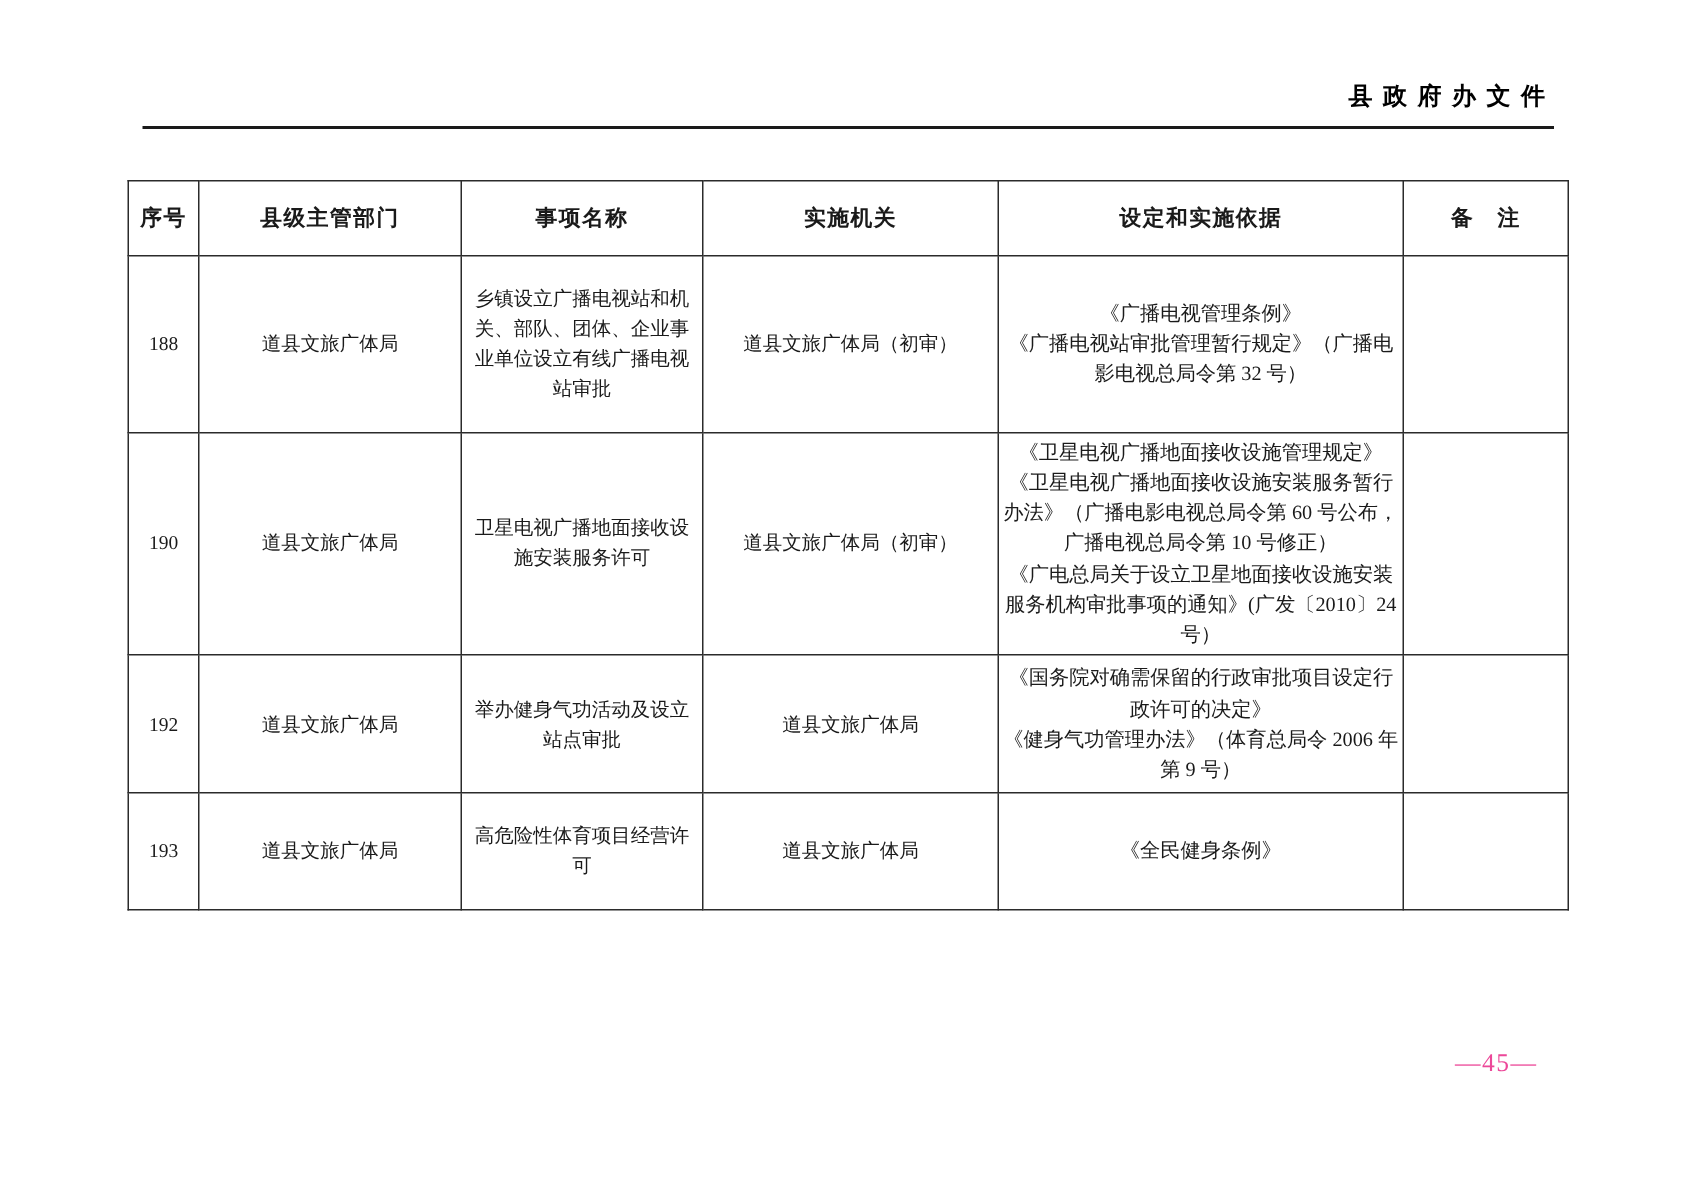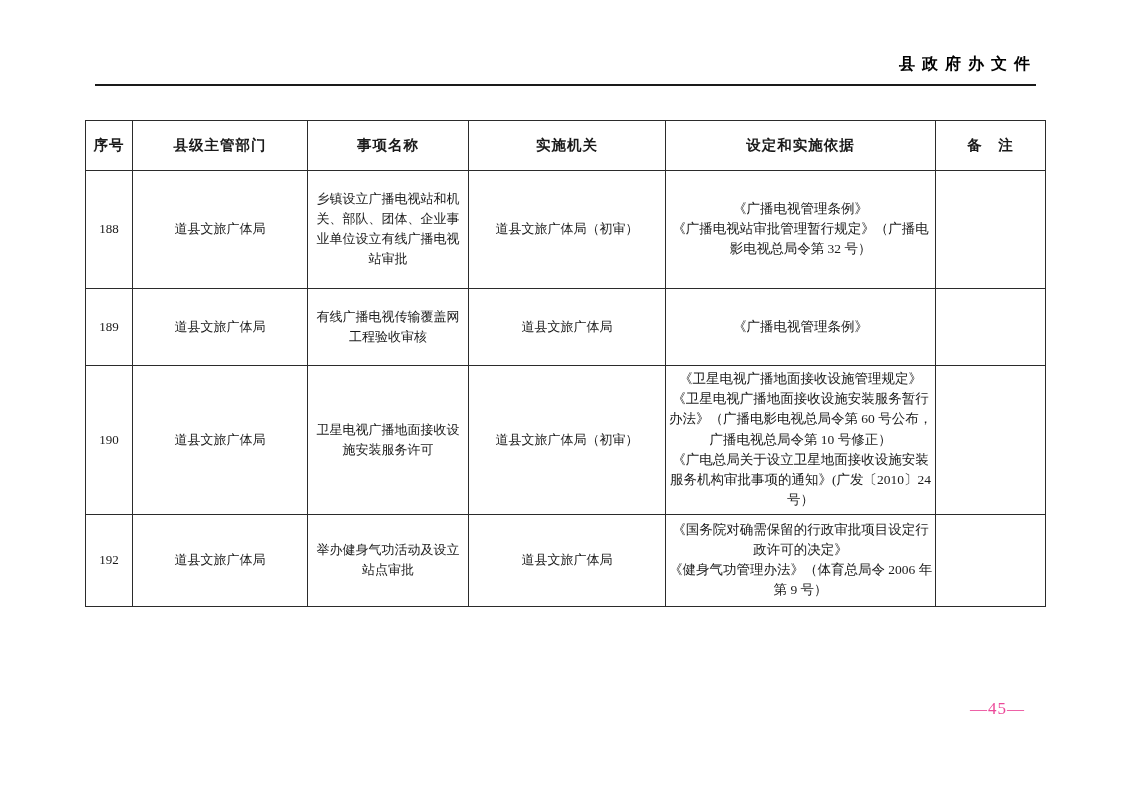--- a/index.html
+++ b/index.html
@@ -108,43 +108,43 @@
   <tbody>
     <tr class="row-188">
       <td>188</td>
       <td>道县文旅广体局</td>
       <td>乡镇设立广播电视站和机关、部队、团体、企业事业单位设立有线广播电视站审批</td>
       <td>道县文旅广体局（初审）</td>
       <td class="basis-cell">《广播电视管理条例》
 《广播电视站审批管理暂行规定》（广播电影电视总局令第 32 号）</td>
       <td></td>
     </tr>
-    <tr class="row-189">
-      <td>189</td>
-      <td>道县文旅广体局</td>
-      <td>有线广播电视传输覆盖网工程验收审核</td>
-      <td>道县文旅广体局</td>
-      <td class="basis-cell">《广播电视管理条例》</td>
-      <td></td>
-    </tr>
     <tr class="row-190">
       <td>190</td>
       <td>道县文旅广体局</td>
       <td>卫星电视广播地面接收设施安装服务许可</td>
       <td>道县文旅广体局（初审）</td>
       <td class="basis-cell">《卫星电视广播地面接收设施管理规定》
 《卫星电视广播地面接收设施安装服务暂行办法》（广播电影电视总局令第 60 号公布，广播电视总局令第 10 号修正）
 《广电总局关于设立卫星地面接收设施安装服务机构审批事项的通知》(广发〔2010〕24 号）</td>
       <td></td>
     </tr>
     <tr class="row-192">
       <td>192</td>
       <td>道县文旅广体局</td>
       <td>举办健身气功活动及设立站点审批</td>
       <td>道县文旅广体局</td>
       <td class="basis-cell">《国务院对确需保留的行政审批项目设定行政许可的决定》
 《健身气功管理办法》（体育总局令 2006 年第 9 号）</td>
       <td></td>
     </tr>
+    <tr class="row-193">
+      <td>193</td>
+      <td>道县文旅广体局</td>
+      <td>高危险性体育项目经营许可</td>
+      <td>道县文旅广体局</td>
+      <td class="basis-cell">《全民健身条例》</td>
+      <td></td>
+    </tr>
   </tbody>
 </table>
 
 <div class="page-number">—45—</div>
 
 </body></html>

